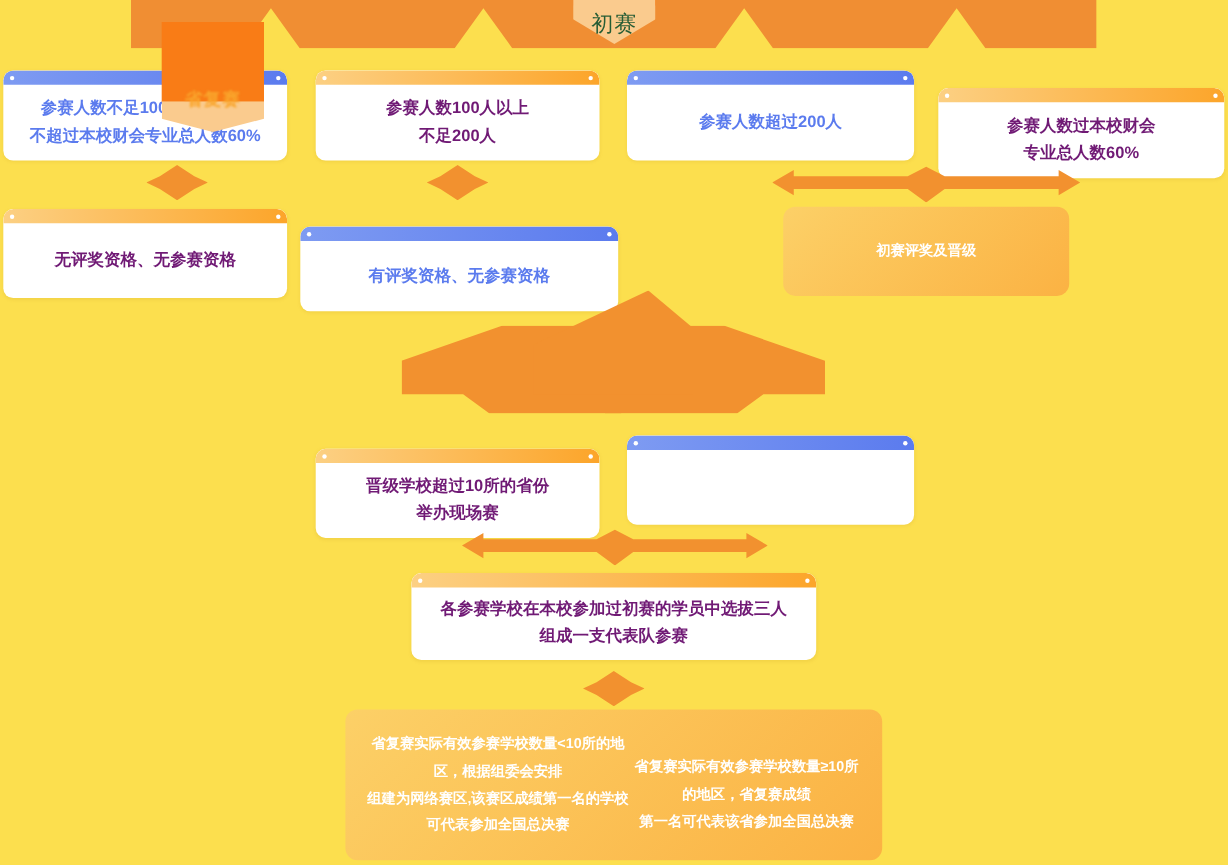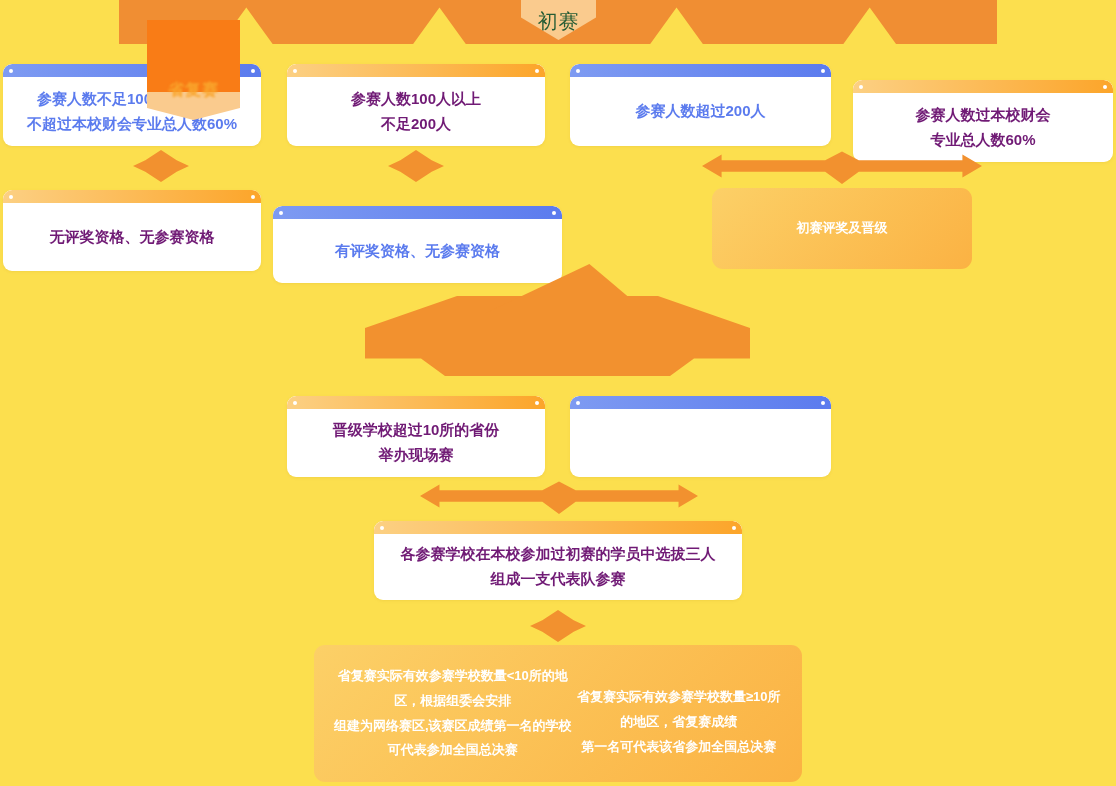--- a/index.html
+++ b/index.html
@@ -301,21 +301,21 @@
 
   <div class="mid-ribbon">
     <div class="mid-wing left"></div>
     <div class="mid-wing right"></div>
     <div class="mid-peak"></div>
   </div>
   <div class="mid-tab-inner"></div>
   <div class="mid-tab"></div>
   <div class="mid-tab-label">省复赛</div>
 
-  <div class="card" style="left:287px; top:396px; width:258px; height:81px;">
+  <div class="card" style="left:287px; top:408px; width:258px; height:81px;">
     <div class="card-bar orange">
       <span class="dot l"></span>
       <span class="dot r"></span>
     </div>
     <div class="card-body">
       <div class="card-text orange">晋级学校超过10所的省份
 举办现场赛</div>
     </div>
   </div>
 

